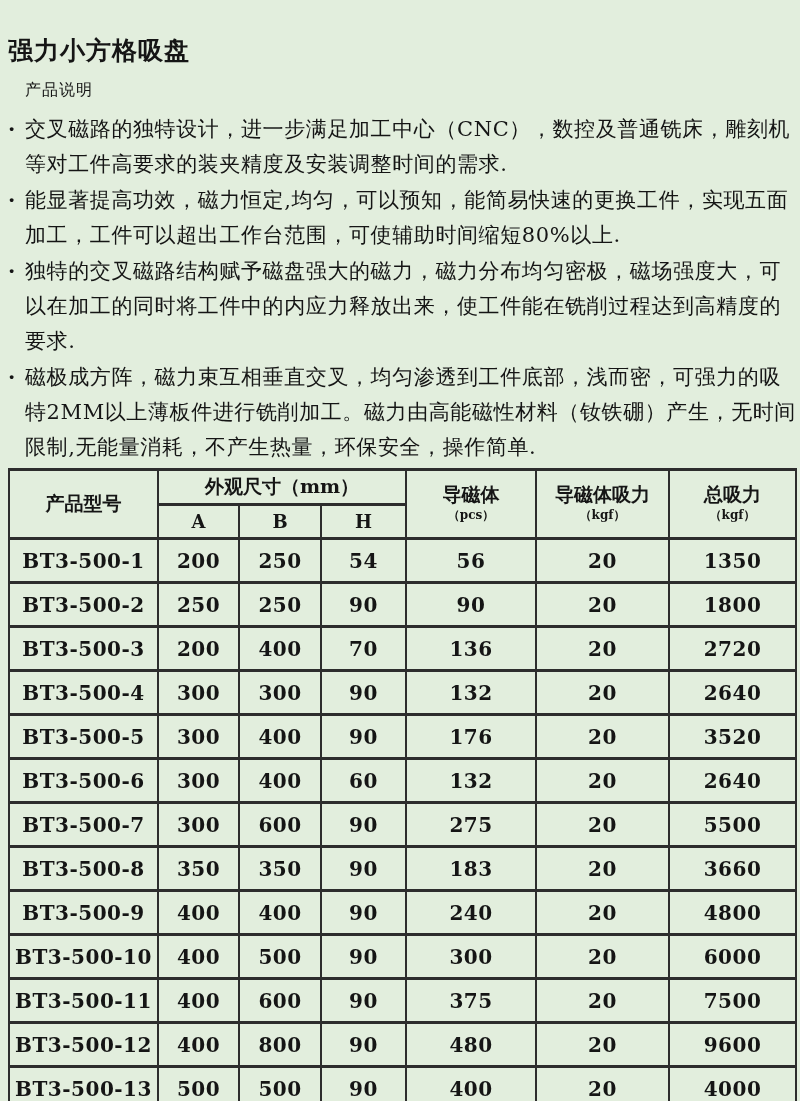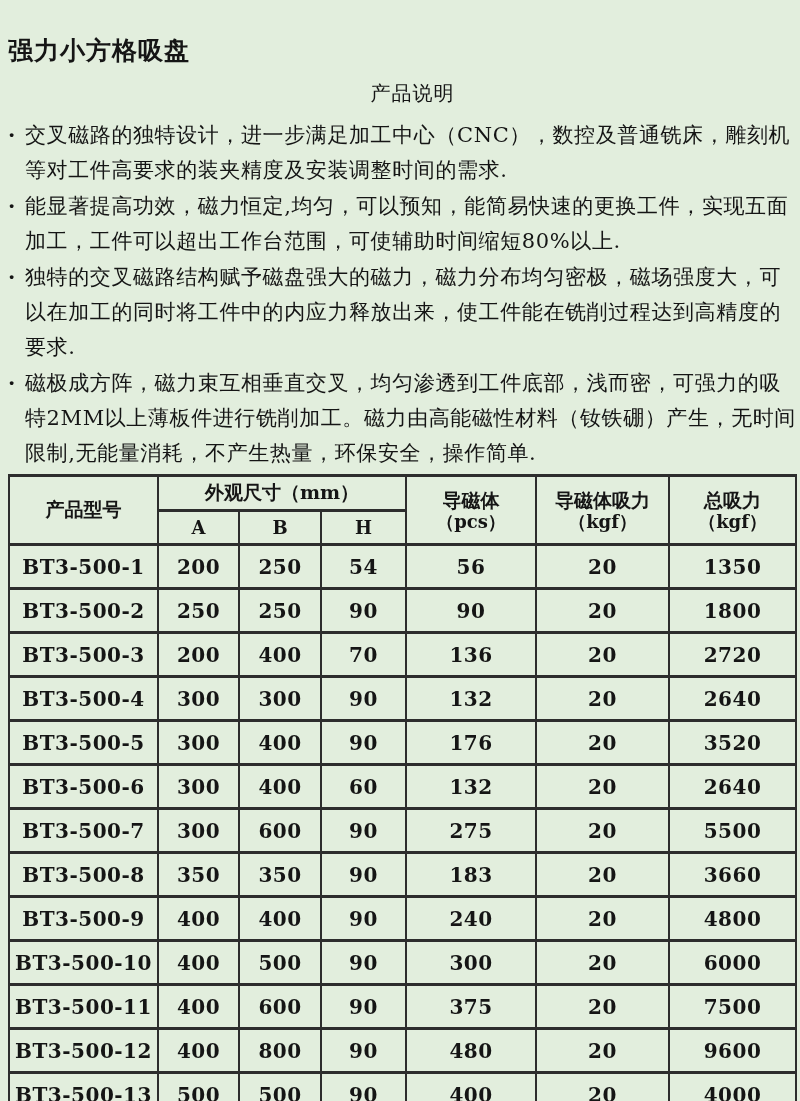--- a/index.html
+++ b/index.html
@@ -16,23 +16,22 @@
   }
   .page-title {
     padding: 6px 0 0 8px;
     font-size: 25px;
     font-weight: bold;
     letter-spacing: 1px;
     margin-top: 28px;
   }
   .page-subtitle {
     padding: 13px 0 0 25px;
-    font-size: 20px;
+    font-size: 16px;
     letter-spacing: 1px;
-    text-align: center;
   }
   .bullet-list {
     padding: 10px 4px 0 8px;
     font-size: 21px;
     line-height: 35px;
     letter-spacing: 0.6px;
   }
   .bullet-item {
     padding-left: 17px;
     text-indent: -17px;
@@ -65,21 +64,21 @@
   }
   tr.head-row-top th { height: 32px; }
   tr.head-row-sub th { height: 31px; font-size: 18px; }
   table.spec-table td {
     height: 41px;
     font-size: 20px;
     letter-spacing: 0.5px;
   }
   .unit-line {
     display: block;
-    font-size: 18px;
+    font-size: 12px;
     line-height: 21px;
   }
   .head-label-line {
     display: block;
     line-height: 22px;
     text-align: center;
   }
 </style>
 </head>
 <body>

